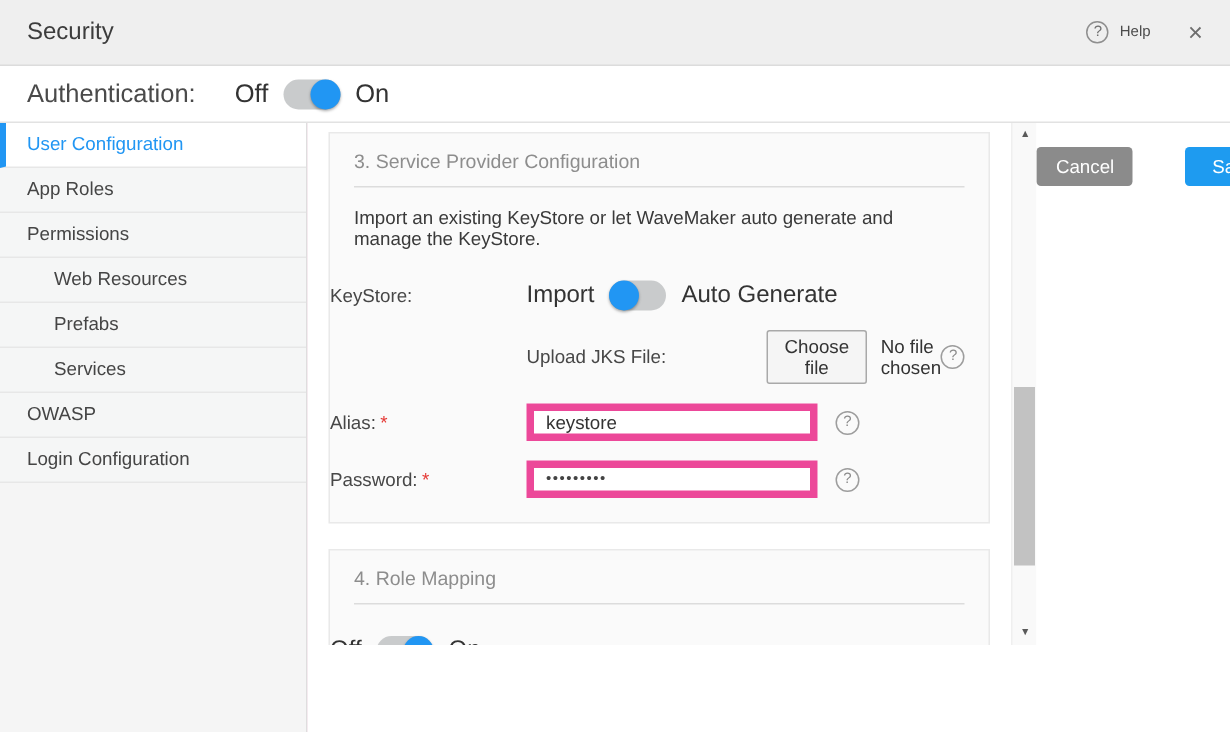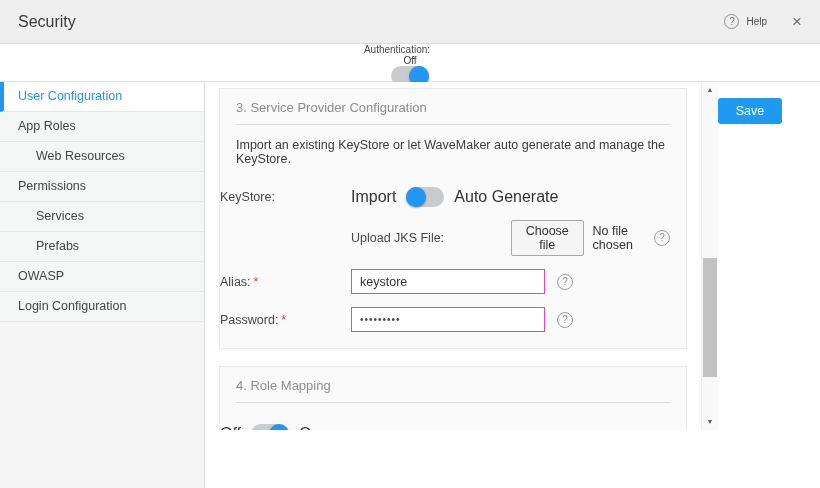--- a/index.html
+++ b/index.html
@@ -19,21 +19,21 @@
   .help-circle {
     width:15px; height:15px; border:1px solid #8f8f8f; border-radius:50%;
     font-size:10px; line-height:13px; text-align:center; color:#6f6f6f; display:inline-block;
   }
   .hdr-help { display:flex; align-items:center; gap:7px; cursor:pointer; }
   .hdr-help-label { font-size:10px; color:#4c4c4c; }
   .hdr-close { font-size:17px; color:#6d6d6d; margin-left:16px; cursor:pointer; line-height:1; }
   
   .auth {
     height:38px; background:#fff; border-bottom:1px solid #e2e2e2;
-    display:flex; align-items:center; padding:0 18px; font-size:10px; color:#3d3d3d;flex-direction:column;
+    display:flex; align-items:center; padding:0 18px; font-size:17px; color:#3d3d3d;
   }
   .auth-label { color:#4a4a4a; margin-right:26px; }
   .tgl-word { color:#333; }
   
   .toggle {
     width:38px; height:20px; border-radius:10px; background:#c9cbcc;
     position:relative; display:inline-block; margin:0 10px; cursor:pointer; flex:none;
   }
   .toggle .knob {
     position:absolute; top:0; width:20px; height:20px; border-radius:50%;
@@ -66,21 +66,21 @@
   .panel-title { font-size:13px; color:#8d8d8d; padding:11px 16px 0 16px; }
   .panel-divider { height:1px; background:#dcdcdc; margin:9px 16px 0 16px; }
   .panel-desc { font-size:12.5px; color:#3a3a3a; margin:13px 16px 0 16px; }
   .form-row { display:flex; align-items:center; margin:13px 16px 0 0; }
   .form-row.first { margin-top:21px; }
   .form-label { width:131px; flex:none; font-size:12.5px; color:#474747; }
   .req { color:#e53935; margin-left:3px; }
   .sub-label { width:160px; flex:none; font-size:12.5px; color:#474747; }
   .indent-spacer { width:131px; flex:none; }
   .text-input {
-    width:194px; height:25px; border:1px solid #ec4899; background:#fff;
+    width:194px; height:25px; border:5px solid #ec4899; background:#fff;
     font-family:"Liberation Sans", sans-serif; font-size:12.5px; color:#333;
     padding:0 8px; outline:none;
   }
   .text-input.pwd { font-size:10px; letter-spacing:1px; color:#444; }
   .help-icon {
     width:16px; height:16px; border:1px solid #9d9d9d; border-radius:50%;
     font-size:10px; line-height:14px; text-align:center; color:#8d8d8d;
     display:inline-block; margin-left:12px; flex:none; cursor:pointer;
   }
   .help-icon.far-right { margin-left:auto; }
@@ -139,24 +139,24 @@
         <span class="knob"></span>
       </span>
     <span class="tgl-word">On</span>
   </div>
 
   <div class="body">
 
     <div class="sidebar">
       <div class="nav-item active">User Configuration</div>
       <div class="nav-item">App Roles</div>
+      <div class="nav-item">Permissions</div>
       <div class="nav-item sub">Web Resources</div>
-      <div class="nav-item">Permissions</div>
+      <div class="nav-item sub">Prefabs</div>
       <div class="nav-item sub">Services</div>
-      <div class="nav-item sub">Prefabs</div>
       <div class="nav-item">OWASP</div>
       <div class="nav-item">Login Configuration</div>
     </div>
 
     <div class="main">
       <div class="viewport">
 
         <div class="panel">
           <div class="panel-title">3. Service Provider Configuration</div>
           <div class="panel-divider"></div>
@@ -211,17 +211,18 @@
         </div>
 
         <div class="scrollbar">
           <div class="scroll-arrow up">▲</div>
           <div class="scroll-thumb"></div>
           <div class="scroll-arrow down">▼</div>
         </div>
       </div>
 
       <div class="footer">
+        <button class="btn cancel">Cancel</button>
         <button class="btn save">Save</button>
       </div>
     </div>
   </div>
 </div>
 
 </body></html>

